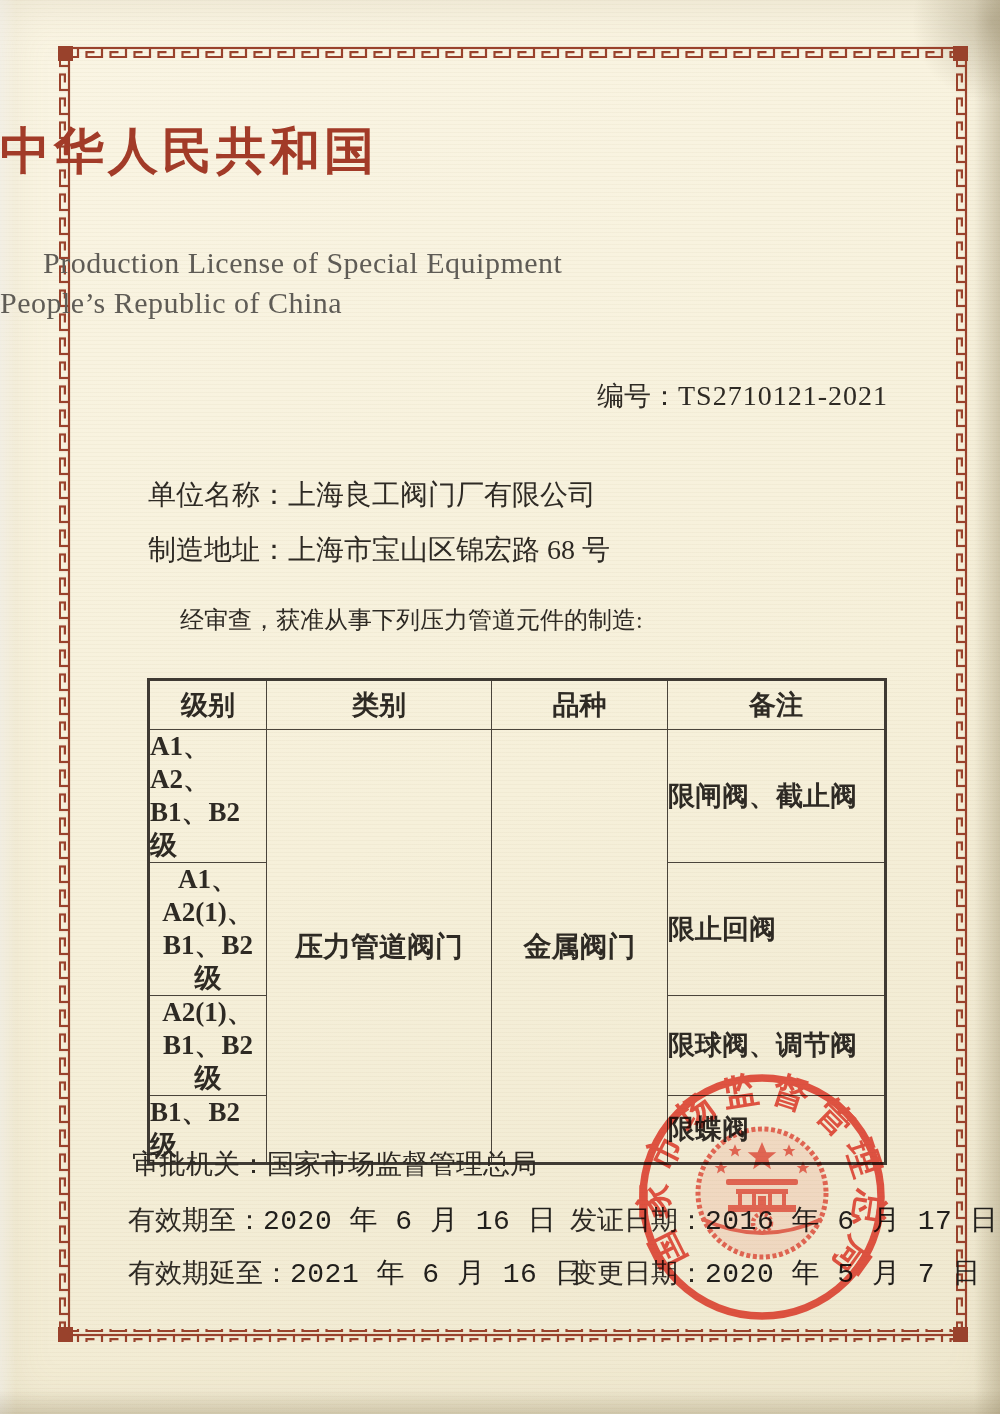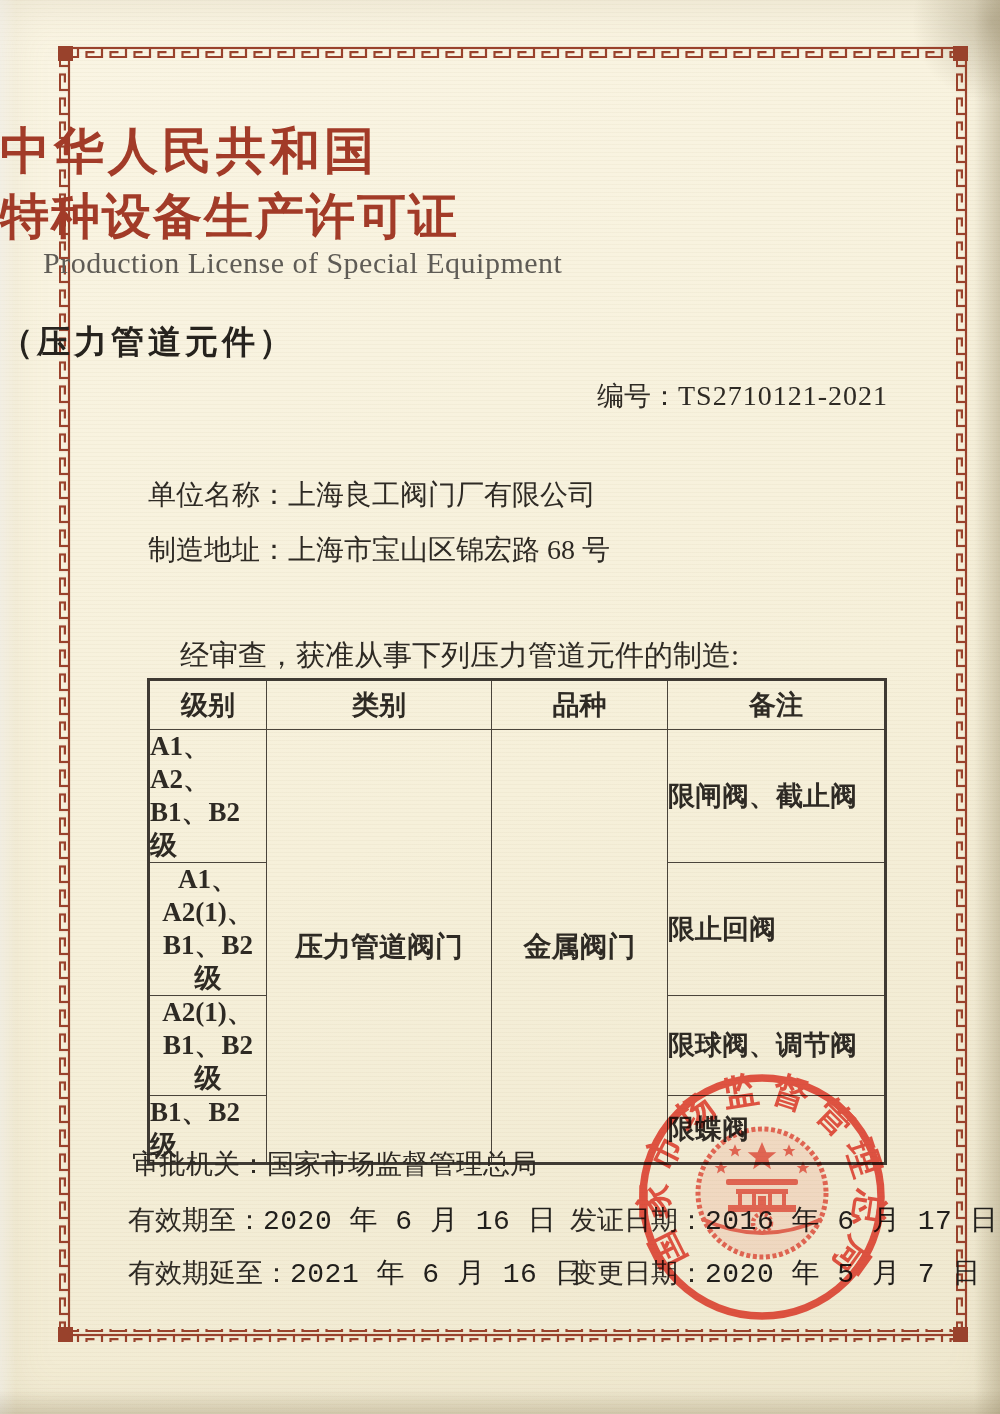--- a/index.html
+++ b/index.html
@@ -26,21 +26,21 @@
   .t-en1 { top:246px;padding-left:43px; }
   .t-en2 { top:286px; }
   .t-sub { top:320px; font-size:33px; letter-spacing:4px; font-weight:600; color:#26231e; }
 
   .license-no { top:378px; right:112px; font-size:27px;margin-left:20px; }
   .license-no .num { font-size:28px; letter-spacing:1px; }
 
   .field { left:148px; font-size:28px; }
   .f-company { top:476px; }
   .f-address { top:531px; }
-  .intro { left:180px; top:636px; font-size:29px; }
+  .intro { left:180px; top:604px; font-size:24px; }
 
   table.grid {
     position:absolute; left:147px; top:678px; width:737px;
     border-collapse:collapse; table-layout:fixed;
     font-size:27px; color:#2e2a24;
     border:3px solid #3f3a33;
   }
   table.grid th, table.grid td {
     border:1.6px solid #4a443b; vertical-align:middle; padding:0;
     font-weight:bold; line-height:33px;
@@ -90,23 +90,22 @@
     <rect x="0" y="1283" width="910" height="13" fill="url(#pH)"></rect>
     <rect x="0" y="0" width="13" height="1296" fill="url(#pV)"></rect>
     <rect x="897" y="0" width="13" height="1296" fill="url(#pV)"></rect>
     <rect x="0" y="0" width="15" height="15" fill="#99422c"></rect>
     <rect x="895" y="0" width="15" height="15" fill="#99422c"></rect>
     <rect x="0" y="1281" width="15" height="15" fill="#99422c"></rect>
     <rect x="895" y="1281" width="15" height="15" fill="#99422c"></rect>
   </svg>
 
   <div class="abs ctr t-cn t-cn1">中华人民共和国</div>
-  <div class="abs ctr t-cn t-cn2">特种设备生产许可证</div>
   <div class="abs ctr t-en t-en1">Production License of Special Equipment</div>
-  <div class="abs ctr t-sub">（压力管道元件）</div>
+  <div class="abs ctr t-en t-en2">People’s Republic of China</div>
 
   <div class="abs license-no">
     <span>编号：</span><span class="num">TS2710121-2021</span>
   </div>
 
   <div class="abs field f-company">
     <span>单位名称：</span><span>上海良工阀门厂有限公司</span>
   </div>
   <div class="abs field f-address">
     <span>制造地址：</span><span>上海市宝山区锦宏路 68 号</span>

